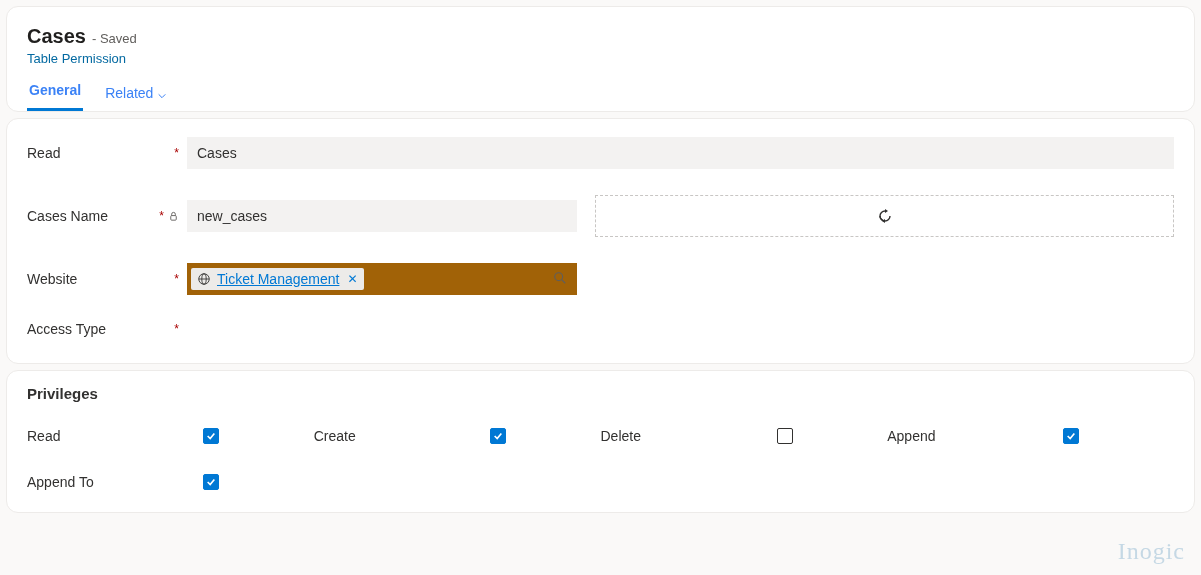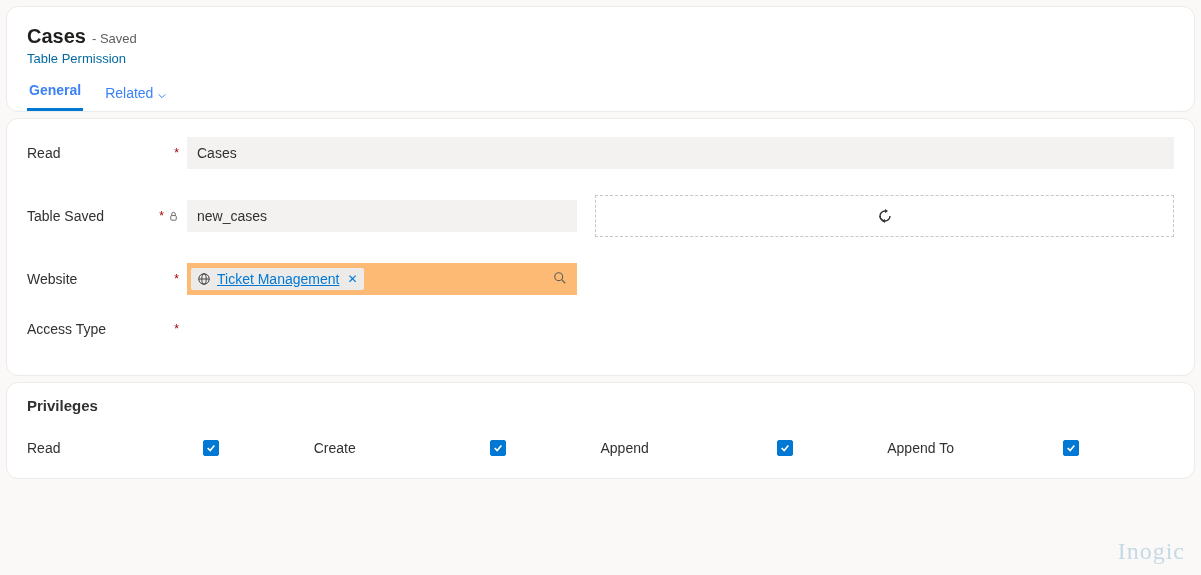--- a/index.html
+++ b/index.html
@@ -62,21 +62,21 @@
     height: 10px;
   }
   .form-panel {
     padding: 18px 20px 26px 20px;
   }
   .form-row {
     display: flex;
     align-items: center;
     margin-bottom: 26px;
   }
-  .form-row:last-child { margin-bottom: 12px; gap: 8px; }
+  .form-row:last-child { margin-bottom: 0; gap: 8px; }
   .label-col {
     width: 160px;
     display: flex;
     align-items: center;
     justify-content: space-between;
     padding-right: 8px;
     color: #323130;
   }
   .req {
     color: #a80000;
@@ -100,21 +100,21 @@
     background: #f3f2f1;
     border: none;
     padding: 0 10px;
     font-size: 14px;
     color: #323130;
     font-family: inherit;
   }
   .lookup {
     width: 100%;
     height: 32px;
-    background: #fdba74;
+    background: #a16207;
     display: flex;
     align-items: center;
     padding: 0 4px;
     gap: 4px;
   }
   .lookup-pill {
     display: flex;
     align-items: center;
     gap: 6px;
     background: #edebe9;
@@ -244,21 +244,21 @@
       <span>Read</span>
       <span class="req">*</span>
     </div>
     <div class="input-full">
       <input class="txt-input" value="Cases" style="">
     </div>
   </div>
 
   <div class="form-row">
     <div class="label-col">
-      <span>Table Saved</span>
+      <span>Cases Name</span>
       <span style="display:flex;align-items:center;gap:4px;">
         <span class="req">*</span>
         <svg class="lock-ic" viewBox="0 0 12 12">
           <rect x="3" y="5" width="6" height="5" rx="1" fill="none" stroke="currentColor"></rect>
           <path d="M4 5 V3.5 a2 2 0 0 1 4 0 V5" fill="none" stroke="currentColor"></path>
         </svg>
       </span>
     </div>
     <div class="input-col">
       <input class="txt-input" value="new_cases" style="">
@@ -321,20 +321,24 @@
       </div>
       <div class="priv-item">
         <div class="priv-label">Create</div>
         <div class="cb checked">
           <svg class="check-ic" viewBox="0 0 12 12">
             <path d="M2 6 L5 9 L10 3" fill="none" stroke="currentColor" stroke-width="2"></path>
           </svg>
         </div>
       </div>
       <div class="priv-item">
+        <div class="priv-label">Delete</div>
+        <div class="cb"></div>
+      </div>
+      <div class="priv-item">
         <div class="priv-label">Append</div>
         <div class="cb checked">
           <svg class="check-ic" viewBox="0 0 12 12">
             <path d="M2 6 L5 9 L10 3" fill="none" stroke="currentColor" stroke-width="2"></path>
           </svg>
         </div>
       </div>
       <div class="priv-item">
         <div class="priv-label">Append To</div>
         <div class="cb checked">

